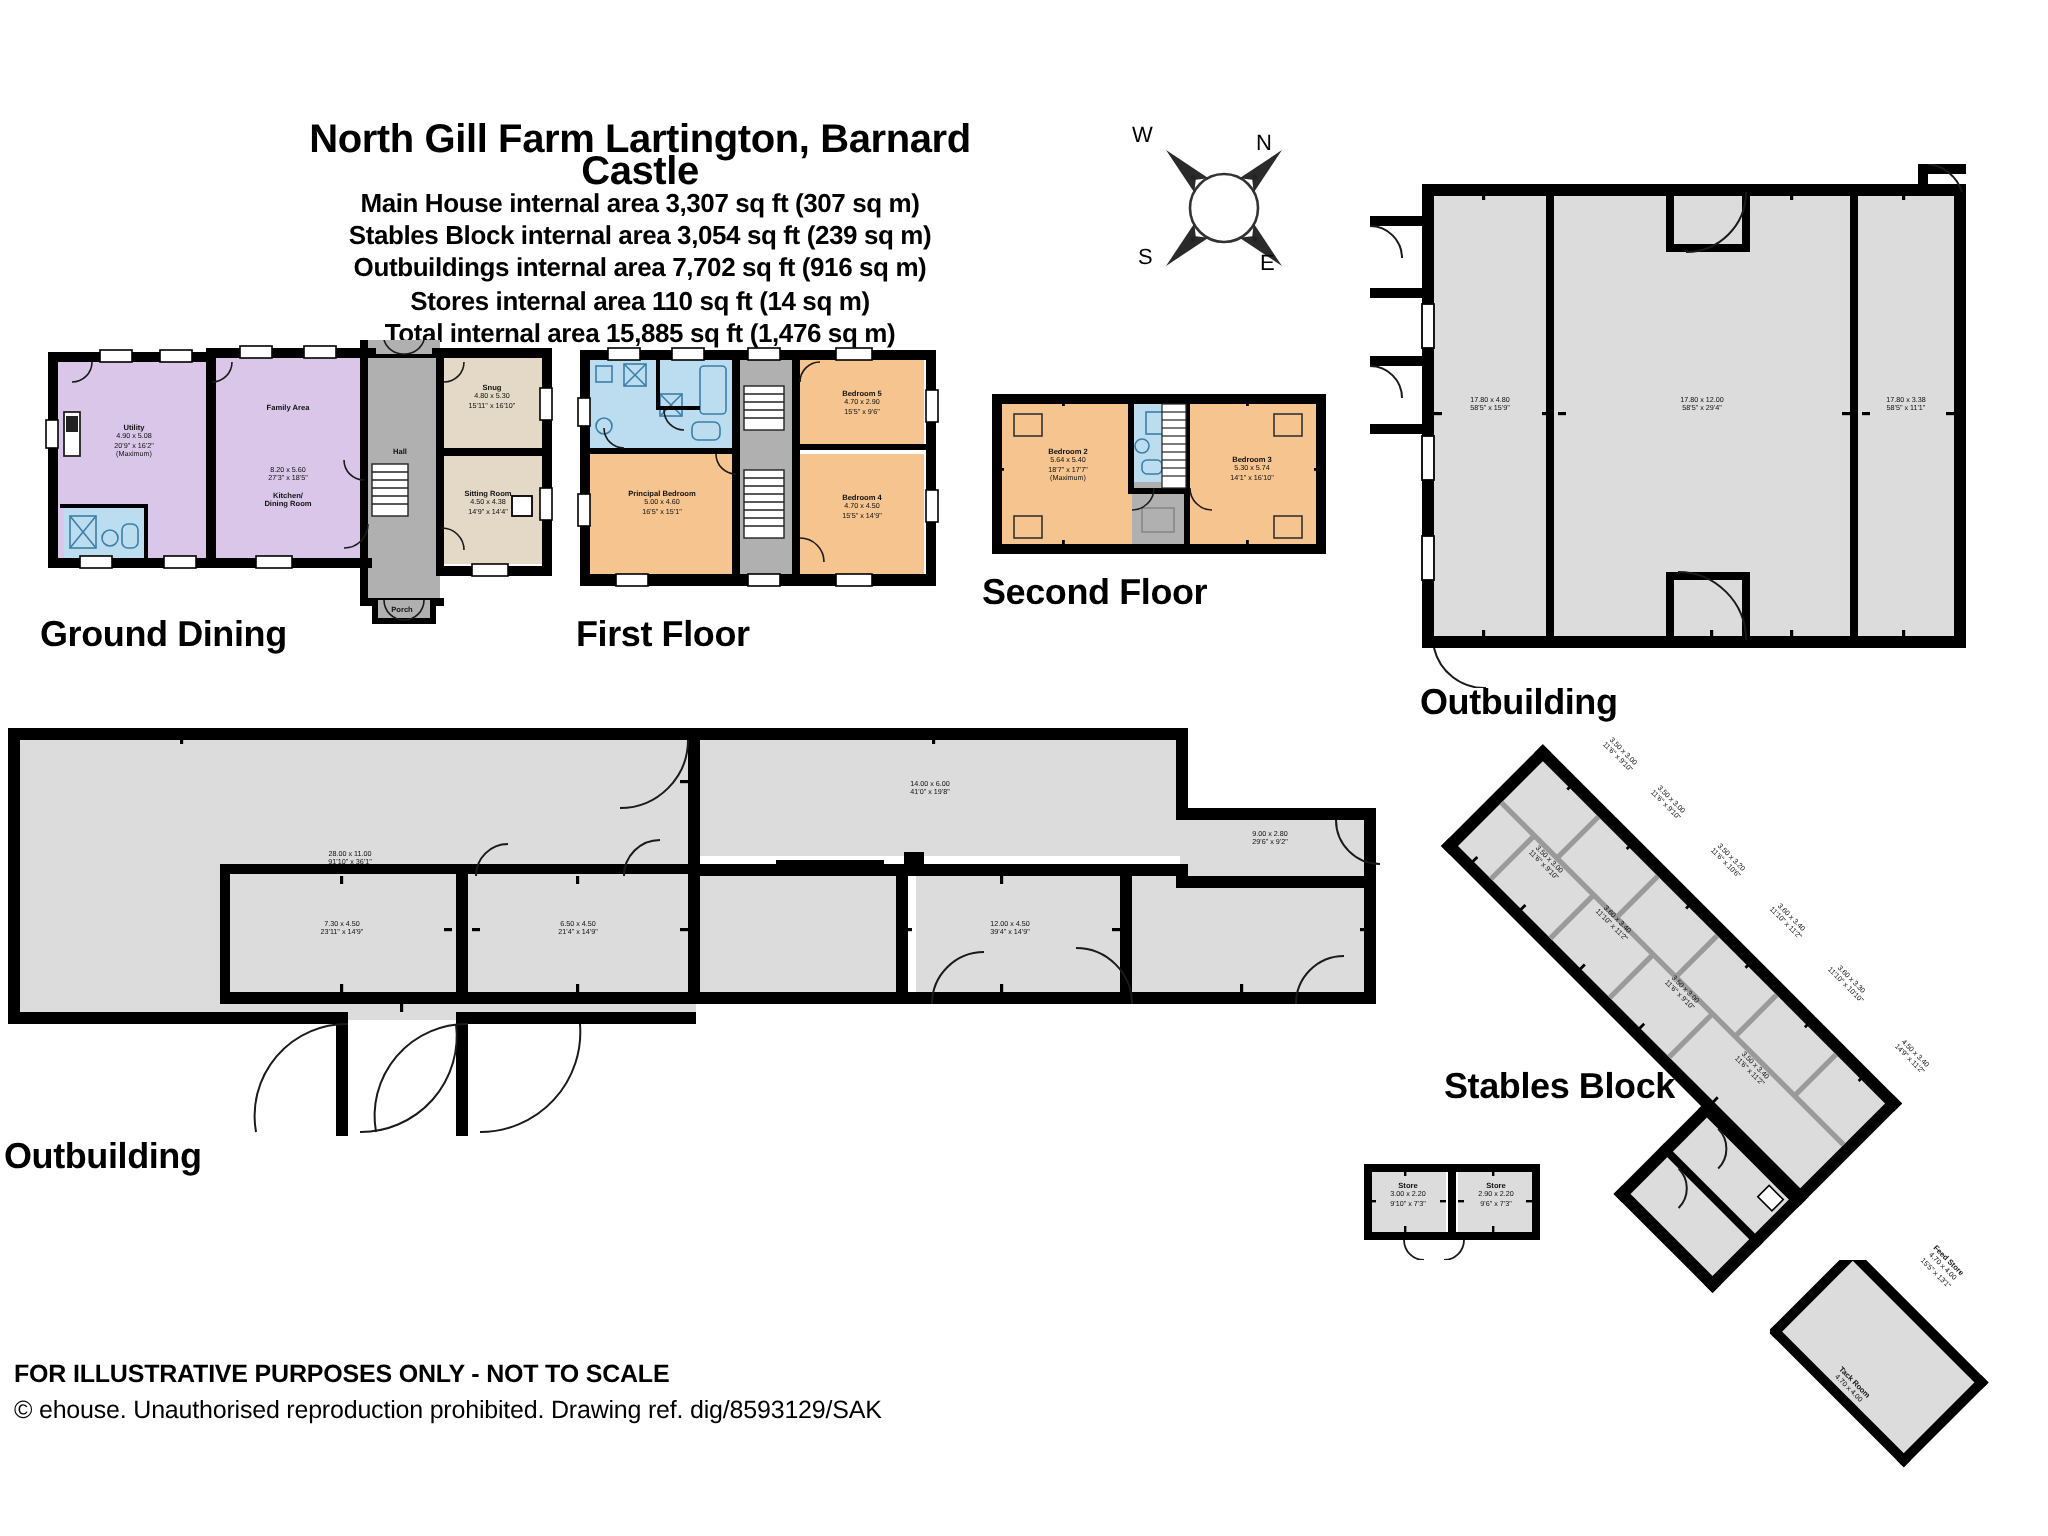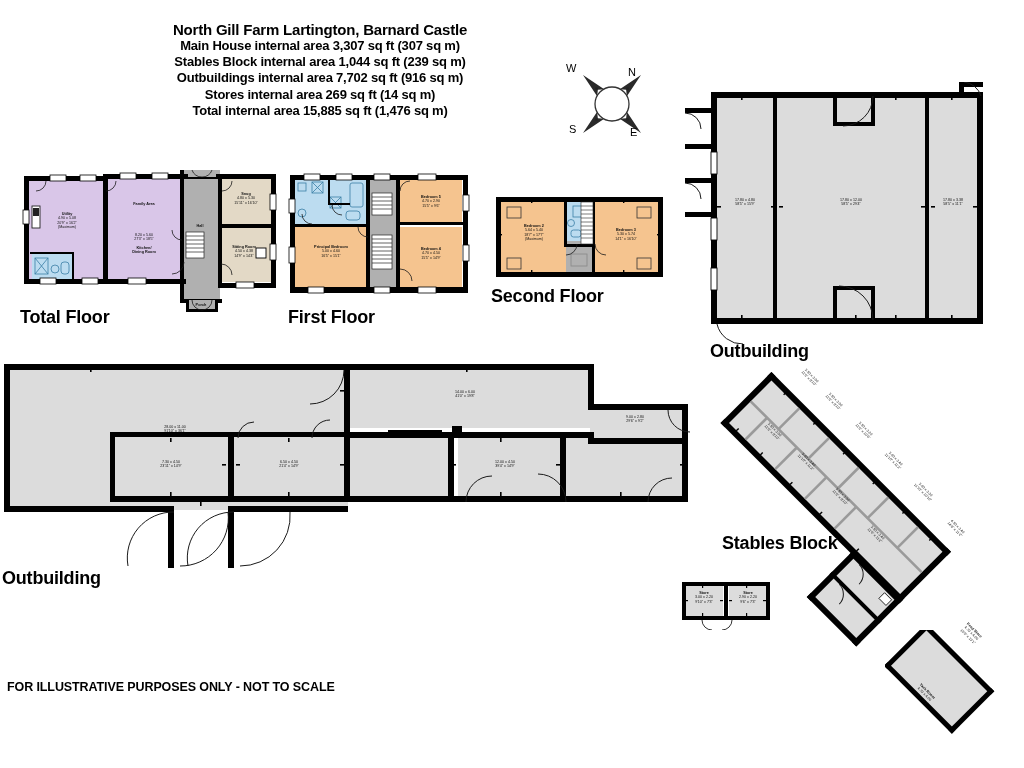--- a/index.html
+++ b/index.html
@@ -2,21 +2,21 @@
 <html><head>
 <meta charset="utf-8">
 <style>
   html,body{margin:0;padding:0;background:#ffffff;}
   body{width:1024px;height:768px;overflow:hidden;
        font-family:"Liberation Sans",sans-serif;color:#000;}
   #page{position:relative;width:1024px;height:768px;}
 
   
   #title-block{position:absolute;left:140px;top:22px;width:360px;text-align:center;}
-  #title-block .t0{font-size:15px;font-weight:bold;letter-spacing:-.2px;line-height:16px;}
+  #title-block .t0{font-size:20px;font-weight:bold;letter-spacing:-.2px;line-height:16px;margin-top:40px;}
   #title-block .tl{font-size:13px;font-weight:bold;letter-spacing:-.2px;line-height:16.2px;}
 
   
   #compass{position:absolute;left:566px;top:58px;width:92px;height:92px;}
   #compass .lbl{position:absolute;font-size:11px;}
 
   
   .caption{position:absolute;font-size:18px;font-weight:bold;letter-spacing:-.2px;}
 
   
@@ -37,23 +37,23 @@
   #footer .f2{font-size:12.5px;line-height:18px;letter-spacing:-.1px;}
 </style>
 </head>
 <body>
 
 <div id="page">
 
   <div id="title-block">
     <div class="t0">North Gill Farm Lartington, Barnard Castle</div>
     <div class="tl">Main House internal area 3,307 sq ft (307 sq m)</div>
-    <div class="tl">Stables Block internal area 1,044 sq ft (239 sq m)</div>
+    <div class="tl">Stables Block internal area 3,054 sq ft (239 sq m)</div>
     <div class="tl">Outbuildings internal area 7,702 sq ft (916 sq m)</div>
-    <div class="tl">Stores internal area 269 sq ft (14 sq m)</div>
+    <div class="tl">Stores internal area 110 sq ft (14 sq m)</div>
     <div class="tl">Total internal area 15,885 sq ft (1,476 sq m)</div>
   </div>
 
   <div id="compass">
     <svg width="92" height="92" viewBox="0 0 92 92">
       <g transform="rotate(45 46 46)">
         <circle cx="46" cy="46" r="17" fill="none" stroke="#333" stroke-width="1.3"></circle>
         <path d="M46 5 L51 30 L46 26 L41 30 Z" fill="#2a2a2a"></path>
         <path d="M46 87 L41 62 L46 66 L51 62 Z" fill="#2a2a2a"></path>
         <path d="M87 46 L62 51 L66 46 L62 41 Z" fill="#2a2a2a"></path>
@@ -175,21 +175,21 @@
     </div>
     <div class="lab" style="left:198px;top:75px;width:52px;">
       <b>Sitting Room</b><br>
       <span>4.50 x 4.38</span><br>
       <span>14'9" x 14'4"</span>
     </div>
     <div class="lab" style="left:164px;top:133px;width:34px;">
       <b>Porch</b>
     </div>
   </div>
-  <div class="caption" style="left:20px;top:307px;">Total Floor</div>
+  <div class="caption" style="left:20px;top:307px;">Ground Dining</div>
 
   <div class="plan" id="ff" style="left:288px;top:173px;width:182px;height:128px;">
     <svg width="182" height="128" viewBox="0 0 182 128">
       <rect x="6" y="6" width="74" height="48" fill="#bcdcf0"></rect>
       <rect x="6" y="54" width="74" height="62" fill="#f5c48f"></rect>
       <rect x="80" y="4" width="30" height="116" fill="#b0b0b0"></rect>
       <rect x="110" y="6" width="64" height="44" fill="#f5c48f"></rect>
       <rect x="110" y="54" width="64" height="62" fill="#f5c48f"></rect>
 
       <g fill="none" stroke="#3b7fa6" stroke-width="0.8">
@@ -690,15 +690,16 @@
       <b>Tack Room</b><br>
       <span>4.70 x 4.00</span><br>
       <span>15'5" x 13'1"</span>
     </div>
   </div>
 
   <div class="caption" style="left:722px;top:533px;">Stables Block</div>
 
   <div id="footer">
     <div class="f1">FOR ILLUSTRATIVE PURPOSES ONLY - NOT TO SCALE</div>
+    <div class="f2">© ehouse. Unauthorised reproduction prohibited. Drawing ref. dig/8593129/SAK</div>
   </div>
 
 </div>
 
 </body></html>

